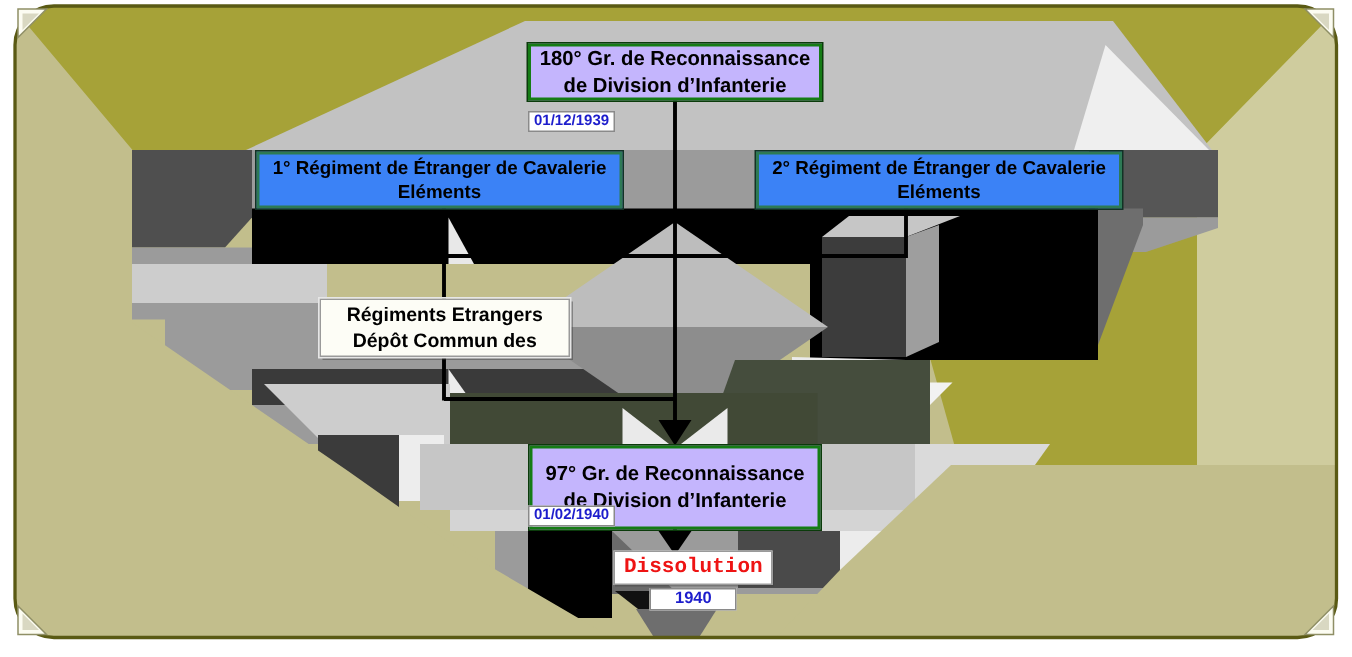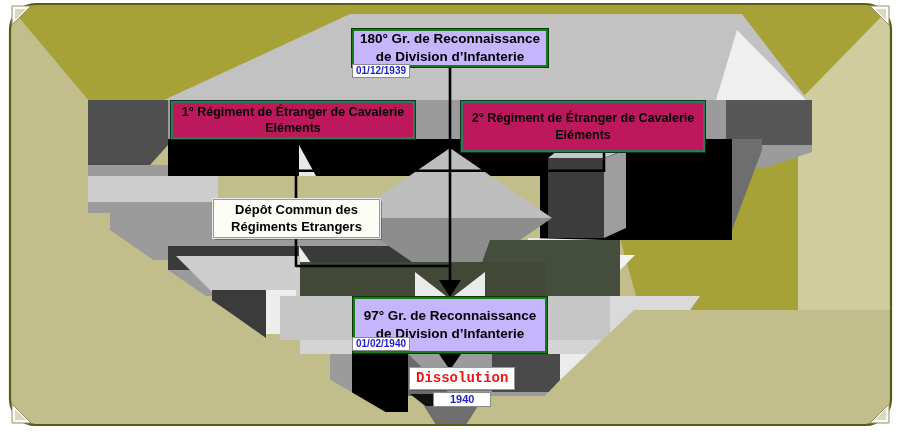--- a/index.html
+++ b/index.html
@@ -11,21 +11,21 @@
   .node{
     position:absolute;display:flex;flex-direction:column;justify-content:center;
     text-align:center;font-weight:bold;color:#000;line-height:1.3;
     box-sizing:border-box;white-space:nowrap;
   }
   .node-bright{
     background:#c4b5fd;border:2px solid #157c15;outline:1px solid #0b3b0b;
     font-size:13.5px;
   }
   .node-sea{
-    background:#be185d;border:2px solid #2d7a55;outline:1px solid #123225;
+    background:#3b82f6;border:2px solid #2d7a55;outline:1px solid #123225;
     font-size:12.5px;
   }
   .node-white{
     background:#fdfdf6;border:1px solid #9a9a9a;outline:1px solid #e6e6e6;
     box-shadow:2px 2px 0 rgba(60,60,60,.45);
     font-size:13px;
   }
   .badge{
     position:absolute;background:#ffffff;border:1px solid #8a8a8a;
     font-weight:bold;color:#1d1dcc;font-size:10px;line-height:12px;
@@ -38,24 +38,24 @@
     padding:0 6px;white-space:nowrap;font-family:Liberation Mono, monospace;
   }
   .badge-1940{
     position:absolute;background:#ffffff;border:1px solid #8a8a8a;
     font-weight:bold;color:#1d1dcc;font-size:11px;line-height:13px;
     padding:0 16px;white-space:nowrap;
   }
   
   .n-grdi180{left:352px;top:29px;width:196px;height:38px;}
   .n-rec1{left:171px;top:101px;width:244px;height:38px;}
-  .n-rec2{left:461px;top:101px;width:244px;height:51px;}
+  .n-rec2{left:504px;top:101px;width:244px;height:38px;}
   .n-depot{left:213px;top:199px;width:167px;height:39px;}
   .n-grdi97{left:353px;top:297px;width:194px;height:56px;}
-  .b-date1{left:352px;top:64px;}
+  .b-date1{left:352px;top:74px;}
   .b-date2{left:352px;top:337px;}
   .n-diss{left:409px;top:367px;}
   .b-1940{left:433px;top:392px;}
 </style>
 </head>
 <body>
 
 <div class="stage">
 
   <svg width="901" height="438" viewBox="0 0 901 438">
@@ -169,22 +169,22 @@
     <span>1° Régiment de Étranger de Cavalerie</span>
     <span>Eléments</span>
   </div>
 
   <div class="node node-sea n-rec2">
     <span>2° Régiment de Étranger de Cavalerie</span>
     <span>Eléments</span>
   </div>
 
   <div class="node node-white n-depot">
+    <span>Régiments Etrangers</span>
     <span>Dépôt Commun des</span>
-    <span>Régiments Etrangers</span>
   </div>
 
   <div class="node node-bright n-grdi97">
     <span>97° Gr. de Reconnaissance</span>
     <span>de Division d’Infanterie</span>
   </div>
   <div class="badge b-date2">01/02/1940</div>
 
   <div class="dissolution n-diss">Dissolution</div>
   <div class="badge-1940 b-1940">1940</div>

